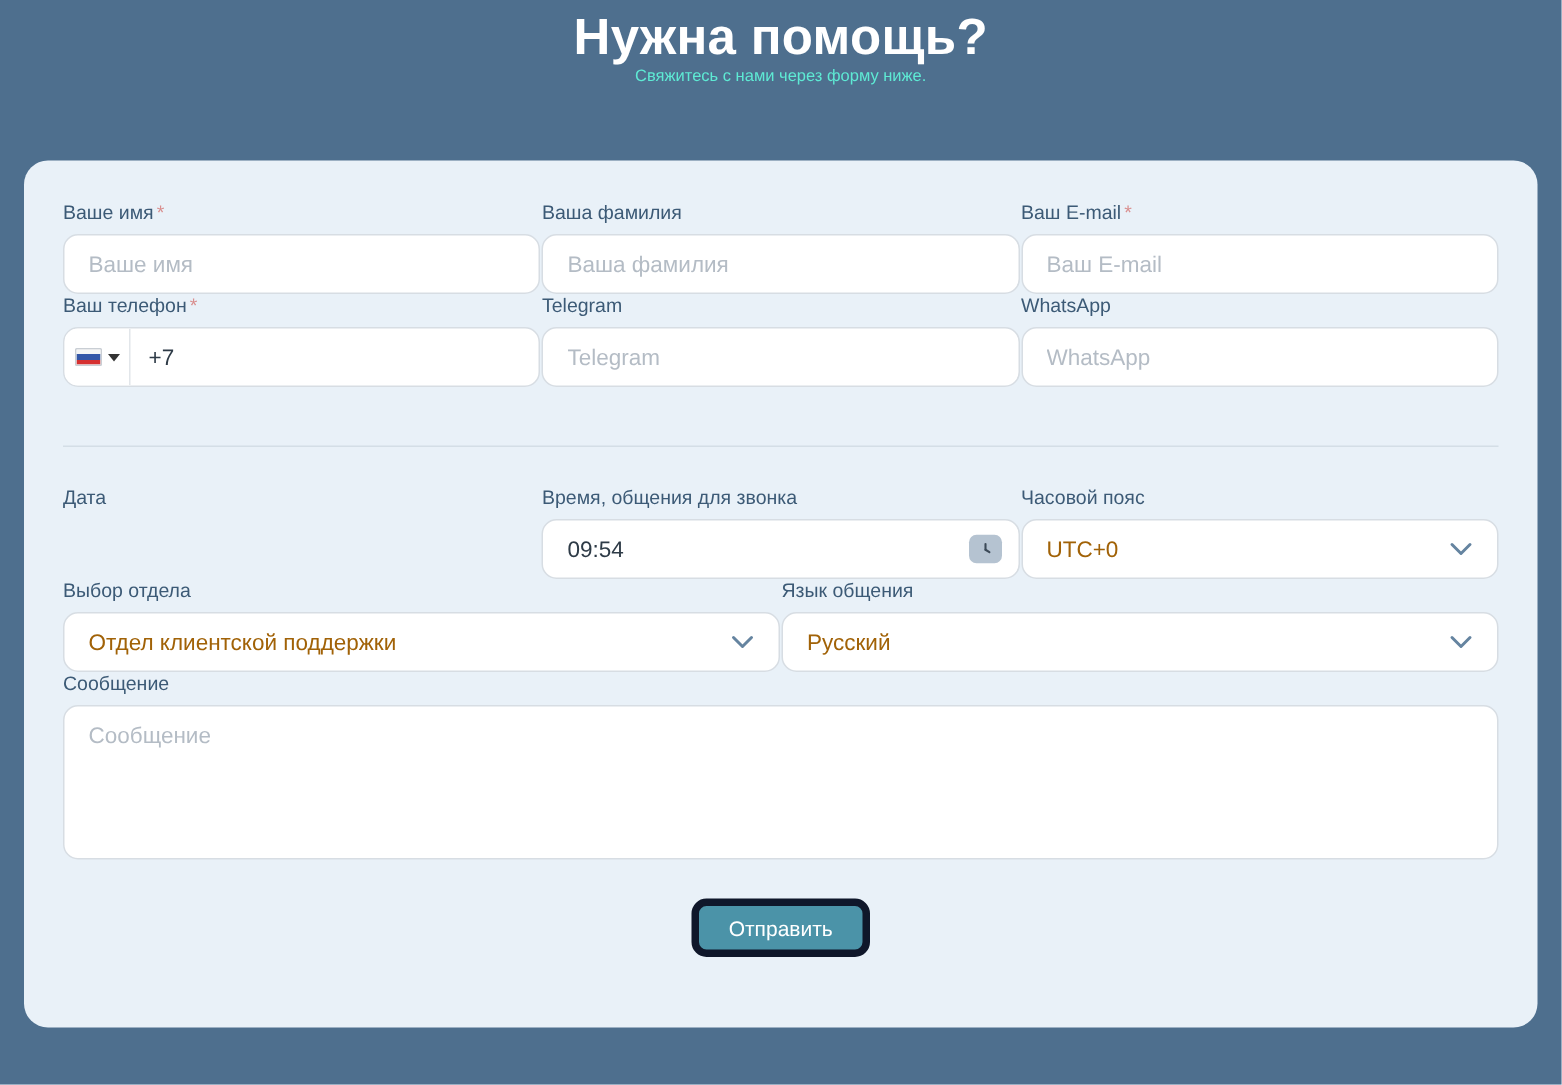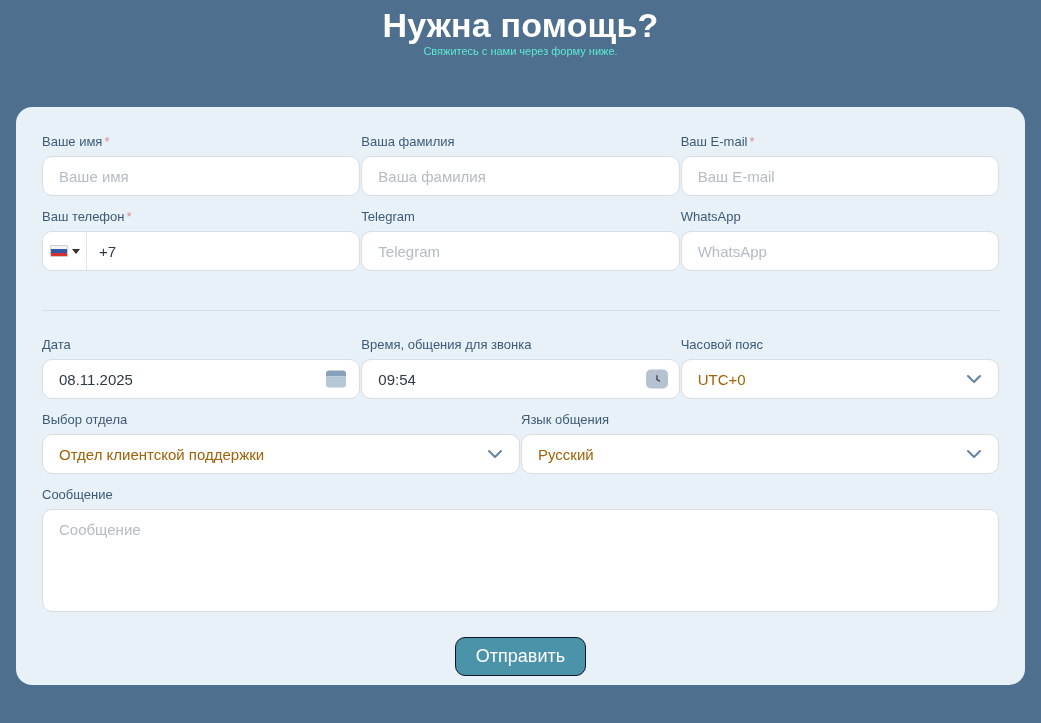--- a/index.html
+++ b/index.html
@@ -22,21 +22,21 @@
     font-weight: 400;
   }
   .card {
     width: 1009px;
     height: 578px;
     margin: 50px auto 0 auto;
     background: #e9f1f8;
     border-radius: 16px;
     padding: 27px 26px 0 26px;
   }
-  .row { display: flex; gap: 1px; margin-bottom: 13px; }
+  .row { display: flex; gap: 1px; }
   .field { flex: 1; min-width: 0; }
   .field-label {
     display: block;
     font-size: 13px;
     color: #3c5a76;
     margin-bottom: 7px;
     font-weight: 400;
   }
   .req { color: #d98f8f; margin-left: 2px; }
   .text-input, .combo, .phone-wrap {
@@ -105,22 +105,22 @@
   .textarea {
     width: 100%; height: 103px;
     background: #ffffff; border: 1px solid #d7dde3; border-radius: 10px;
     padding: 11px 16px; font-size: 15px; color: #2e3b47; resize: none;
     font-family: "Liberation Sans", sans-serif; outline: none;
   }
   .textarea::placeholder { color: #b4bcc5; opacity: 1; }
   .submit-row { display: flex; justify-content: center; margin-top: 21px; }
   .submit-btn {
     min-width: 106px; height: 39px; padding: 0 20px;
-    background: #4b93a8; border: 1px solid #0f172a; border-radius: 10px;
-    color: #ffffff; font-size: 18px; cursor: pointer;
+    background: #4b93a8; border: 5px solid #0f172a; border-radius: 10px;
+    color: #ffffff; font-size: 14px; cursor: pointer;
     font-family: "Liberation Sans", sans-serif;
   }
   .half { flex: 1; }
 </style>
 </head>
 <body>
 
 <div class="hero">
   <div class="hero-title">Нужна помощь?</div>
   <div class="hero-subtitle">Свяжитесь с нами через форму ниже.</div>
@@ -166,27 +166,20 @@
       <label class="field-label">WhatsApp</label>
       <input class="text-input" type="text" placeholder="WhatsApp" style="">
     </div>
   </div>
 
   <hr class="divider">
 
   <div class="row">
     <div class="field">
       <label class="field-label">Дата</label>
-      <div class="input-with-icon">
-        <input class="text-input" type="text" value="08.11.2025" style="">
-        <div class="cal-icon">
-          <div class="cal-top"></div>
-          <div class="cal-body"></div>
-        </div>
-      </div>
     </div>
     <div class="field">
       <label class="field-label">Время, общения для звонка</label>
       <div class="input-with-icon">
         <input class="text-input" type="text" value="09:54" style="">
         <div class="clock-btn">
           <svg width="12" height="12" viewBox="0 0 12 12">
             <line x1="6" y1="6" x2="6" y2="2.2" stroke="#3c4a58" stroke-width="1.4" stroke-linecap="round"></line>
             <line x1="6" y1="6" x2="8.6" y2="7.6" stroke="#3c4a58" stroke-width="1.4" stroke-linecap="round"></line>
           </svg>

